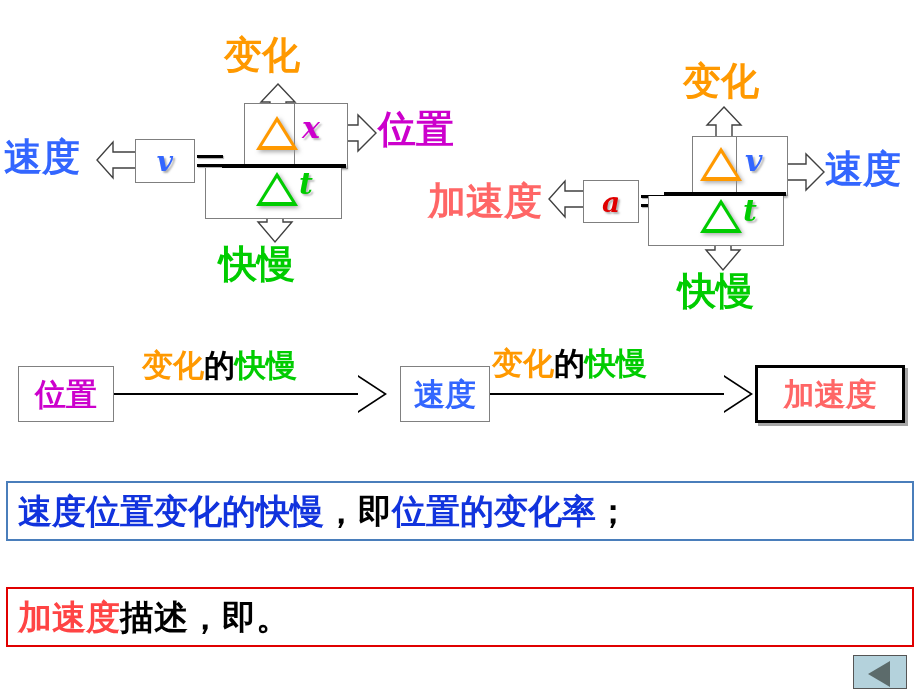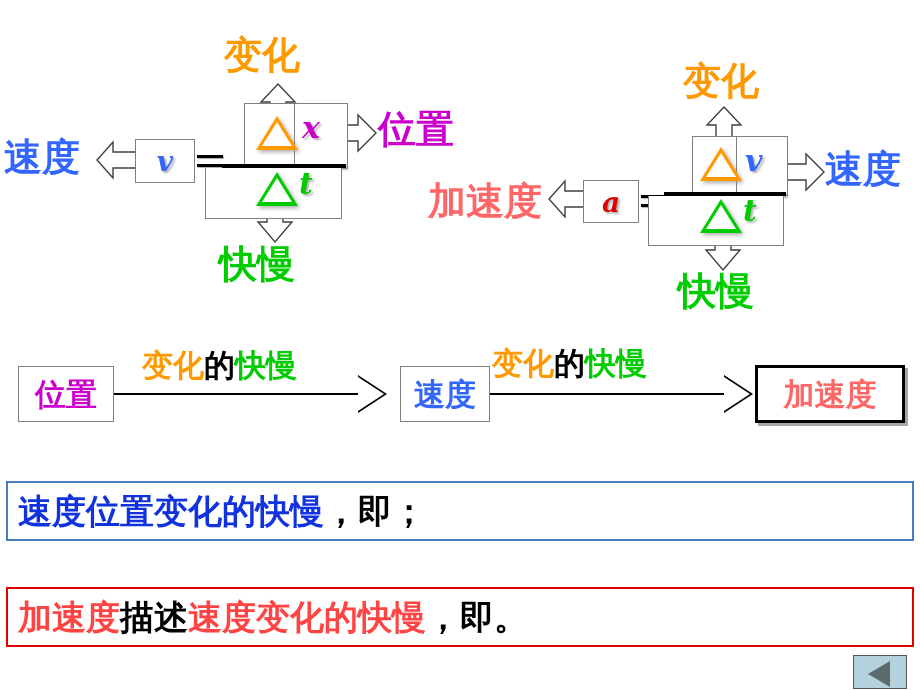--- a/index.html
+++ b/index.html
@@ -349,27 +349,27 @@
 
     <div class="flow-box thick" style="left:755px; top:365px; width:150px; height:58px;">
       <span class="lbl cn-flow c-red" style="position:static;">加速度</span>
     </div>
   </div>
 
   <div class="sent-box blue-b" style="left:6px; top:481px; width:908px; height:60px;">
     <span class="c-trueblue">速度</span>
       <span class="c-trueblue">位置变化的快慢</span>
       <span class="c-black">，即</span>
+      <span class="c-trueblue">位置的变化率</span>
       <span class="c-black">；</span>
   </div>
 
   <div class="sent-box red-b" style="left:6px; top:587px; width:908px; height:60px;">
     <span class="c-truered">加速度</span>
       <span class="c-black">描述</span>
-      <span class="c-truered">速度变化的快慢</span>
       <span class="c-black">，即</span>
       <span class="c-black">。</span>
   </div>
 
   <div class="nav-btn" style="left:853px; top:655px; width:54px; height:34px;">
     <div class="tri"></div>
 
   </div>
 
 </div>

